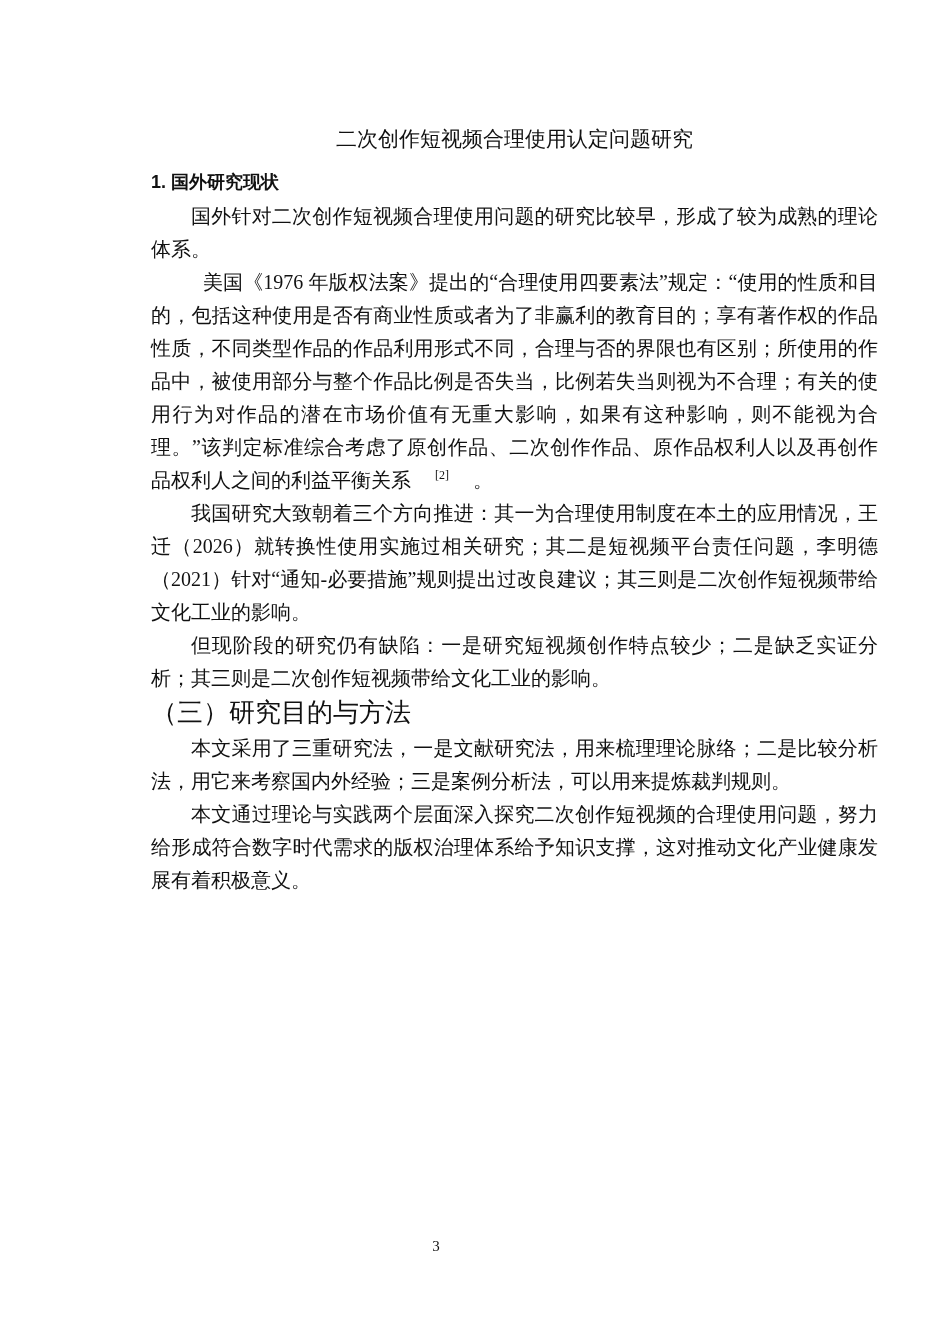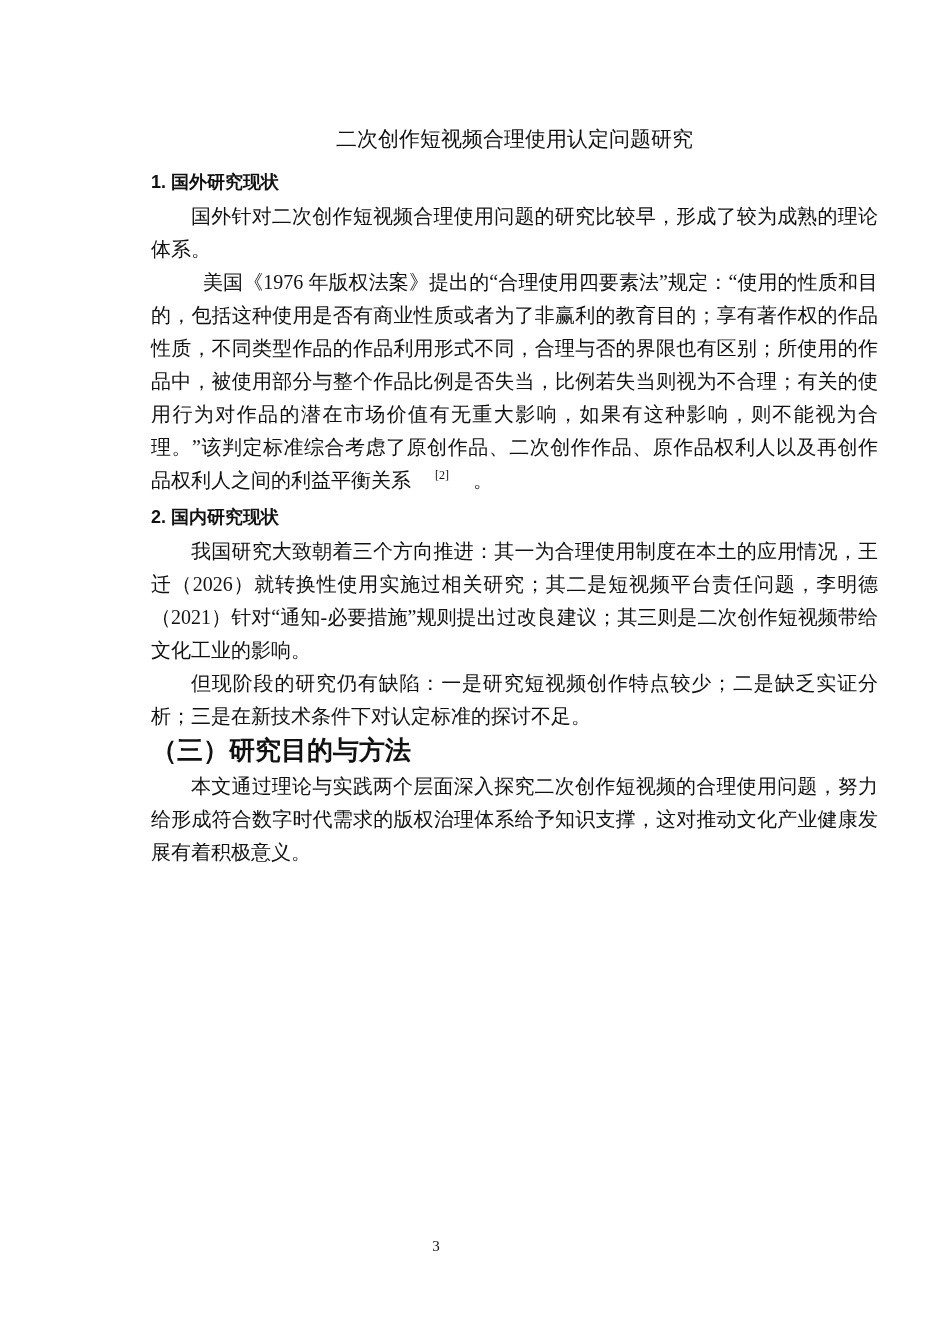--- a/index.html
+++ b/index.html
@@ -25,21 +25,21 @@
   .section-heading {
     font-family: "Liberation Sans", "DejaVu Sans", sans-serif;
     font-weight: 700;
     font-size: 18px;
     line-height: 28px;
     margin: 0 0 4px 0;
   }
   .section-heading.second { margin-top: 6px; }
   .major-heading {
     font-family: "Liberation Sans", "DejaVu Sans", sans-serif;
-    font-weight: 700;
+    font-weight: 400;
     font-size: 26px;
     line-height: 34px;
     margin: 0 0 3px 0;
   }
   .body-para {
     font-family: "Liberation Serif", "DejaVu Serif", serif;
     font-size: 20px;
     line-height: 33px;
     text-align: justify;
     text-indent: 2em;
@@ -71,28 +71,28 @@
 
     <h1 class="doc-title">二次创作短视频合理使用认定问题研究</h1>
 
     <h2 class="section-heading">1. 国外研究现状</h2>
 
     <p class="body-para">国外针对二次创作短视频合理使用问题的研究比较早，形成了较为成熟的理论体系。</p>
 
     <p class="body-para"><span>美国《1976 年版权法案》提出的“合理使用四要素法”规定：“使用的性质和目的，包括这种使用是否有商业性质或者为了非赢利的教育目的；享有著作权的作品性质，不同类型作品的作品利用形式不同，合理与否的界限也有区别；所使用的作品中，被使用部分与整个作品比例是否失当，比例若失当则视为不合理；有关的使用行为对作品的潜在市场价值有无重大影响，如果有这种影响，则不能视为合理。”该判定标准综合考虑了原创作品、二次创作作品、原作品权利人以及再创作品权利人之间的利益平衡关系</span><sup class="footnote-ref">[2]</sup><span>。</span></p>
 
 
-    <h2 class="section-heading second">2. 国内研究现状</h2>
 
     <p class="body-para">我国研究大致朝着三个方向推进：其一为合理使用制度在本土的应用情况，王迁（2026）就转换性使用实施过相关研究；其二是短视频平台责任问题，李明德（2021）针对“通知-必要措施”规则提出过改良建议；其三则是二次创作短视频带给文化工业的影响。</p>
 
-    <p class="body-para">但现阶段的研究仍有缺陷：一是研究短视频创作特点较少；二是缺乏实证分析；三是在新技术条件下对认定标准的探讨不足。</p>
+    <p class="body-para">但现阶段的研究仍有缺陷：一是研究短视频创作特点较少；二是缺乏实证分析；其三则是二次创作短视频带给文化工业的影响。</p>
 
     <h2 class="major-heading">（三）研究目的与方法</h2>
 
+    <p class="body-para">本文采用了三重研究法，一是文献研究法，用来梳理理论脉络；二是比较分析法，用它来考察国内外经验；三是案例分析法，可以用来提炼裁判规则。</p>
 
 
     <p class="body-para">本文通过理论与实践两个层面深入探究二次创作短视频的合理使用问题，努力给形成符合数字时代需求的版权治理体系给予知识支撑，这对推动文化产业健康发展有着积极意义。</p>
 
   </div>
 
   <div class="page-footer">
     <span class="page-number">3</span>
   </div>
 </div>

